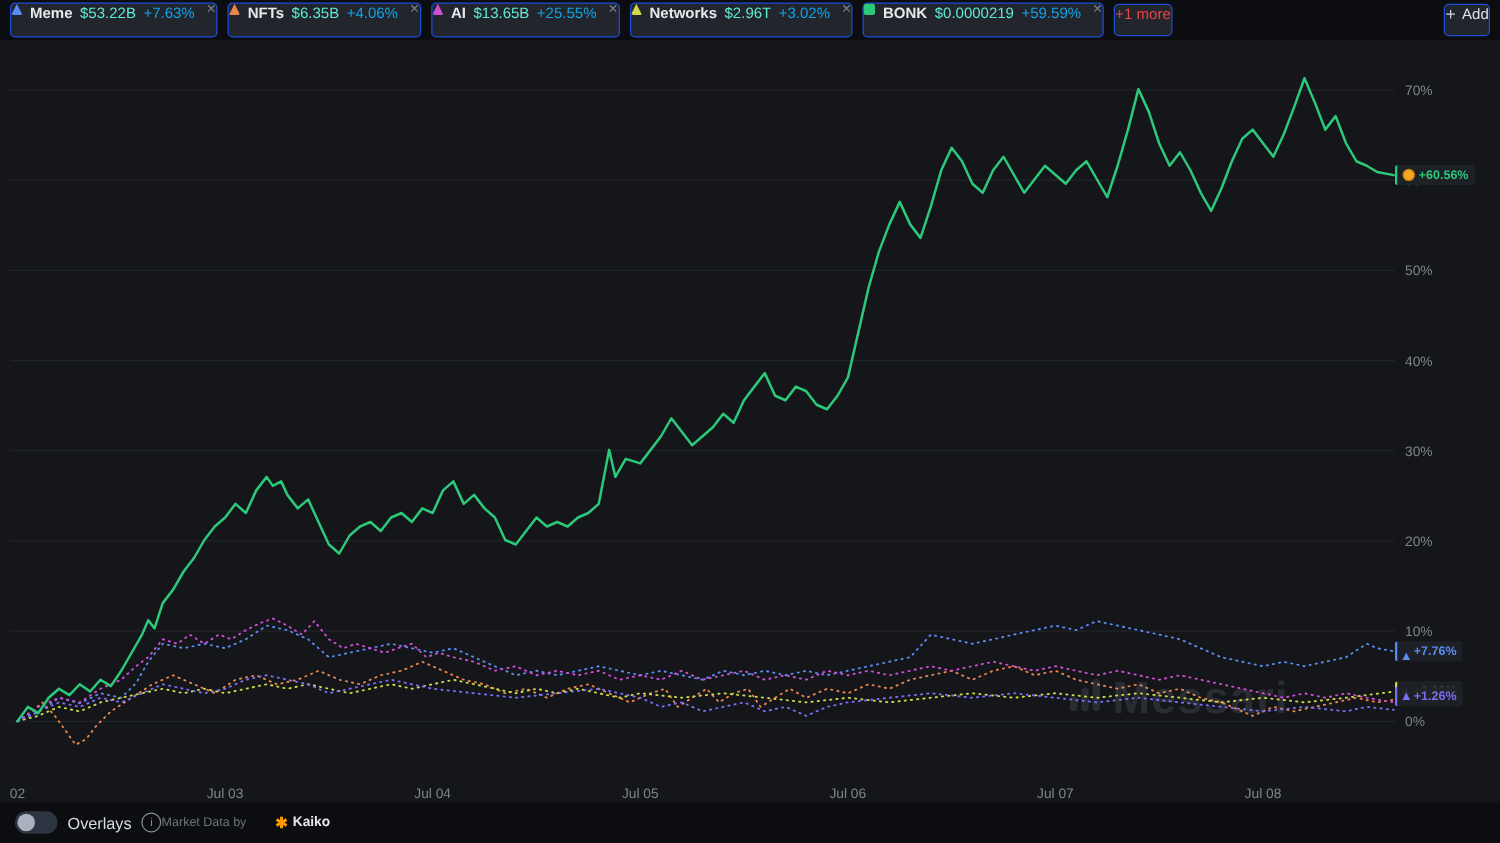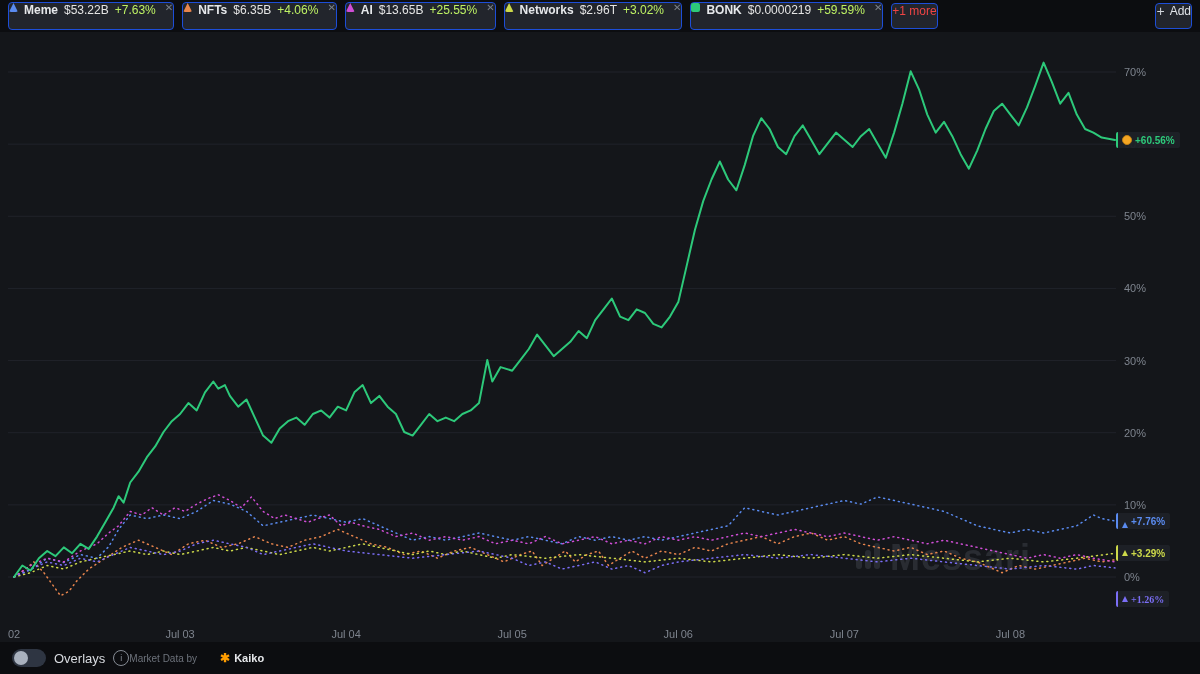--- a/index.html
+++ b/index.html
@@ -7,22 +7,22 @@
     width:1200px;height:674px;overflow:hidden;
     background:#0c0d10;color:#e6e8eb;
     font-family:"Liberation Sans",sans-serif;
     -webkit-font-smoothing:antialiased;
   }
   
   .topbar{height:32px;display:flex;align-items:center;gap:8px;padding:3px 8px;box-sizing:border-box;background:#0c0d10}
   .chip{display:flex;align-items:flex-start;gap:6px;background:#22252c;border:1px solid #1d4ed8;border-radius:4px;padding:0 0;height:26px;font-size:12px;white-space:nowrap;cursor:pointer}
   .chip-icon{width:9px;height:9px;border-radius:2px;display:inline-block;flex:0 0 auto}
   .chip-name{font-weight:700;color:#e6e8eb}
-  .chip-value{color:#e5e5e5}
-  .chip-change{color:#bef264}
+  .chip-value{color:#5eead4}
+  .chip-change{color:#0ea5e9}
   .chip-close{background:none;border:none;color:#7a8089;font-size:10px;line-height:1;padding:0 0 0 3px;cursor:pointer;font-family:inherit}
   .chip.more{color:#ef4444}
   .chip.add{margin-left:auto;color:#dfe2e7;gap:5px}
   .plus-glyph{font-size:14px;color:#cfd4da;line-height:1}
   
   .chart-wrap{position:relative;height:610px;background:#14161a}
   #chart-svg{position:absolute;left:0;top:0;width:1200px;height:610px}
   #chart-svg text{font-family:"Liberation Sans",sans-serif}
   .watermark{position:absolute;left:856px;top:508px;display:flex;align-items:flex-end;gap:10px;opacity:.55;pointer-events:none}
   .wm-bars{display:flex;align-items:flex-end;gap:3px;padding-bottom:7px}
@@ -138,21 +138,21 @@
         <span>+60.56%</span>
       </div>
       <div class="edge-badge" style="top: 481.017px; border-left-color: rgb(90, 139, 240); color: rgb(90, 139, 240); align-items: flex-end;">
         <span class="tri-icon" style="border-bottom-color: rgb(90, 139, 240);"></span>
         <span>+7.76%</span>
       </div>
       <div class="edge-badge" style="top: 513.265px; border-left-color: rgb(205, 217, 74); color: rgb(205, 217, 74); text-align: center;">
         <span class="tri-icon" style="border-bottom-color: rgb(205, 217, 74);"></span>
         <span>+3.29%</span>
       </div>
-      <div class="edge-badge" style="top: 559px; border-left-color: rgb(123, 110, 246); color: rgb(123, 110, 246); font-family: Liberation Serif, serif;">
+      <div class="edge-badge" style="top: 517px; border-left-color: rgb(123, 110, 246); color: rgb(123, 110, 246);">
         <span class="tri-icon" style="border-bottom-color: rgb(123, 110, 246);"></span>
         <span>+1.26%</span>
       </div>
     </div>
 </div>
 
 <footer class="bottombar">
   <div class="bb-left">
     <div class="switch">
         <div class="knob"></div>

